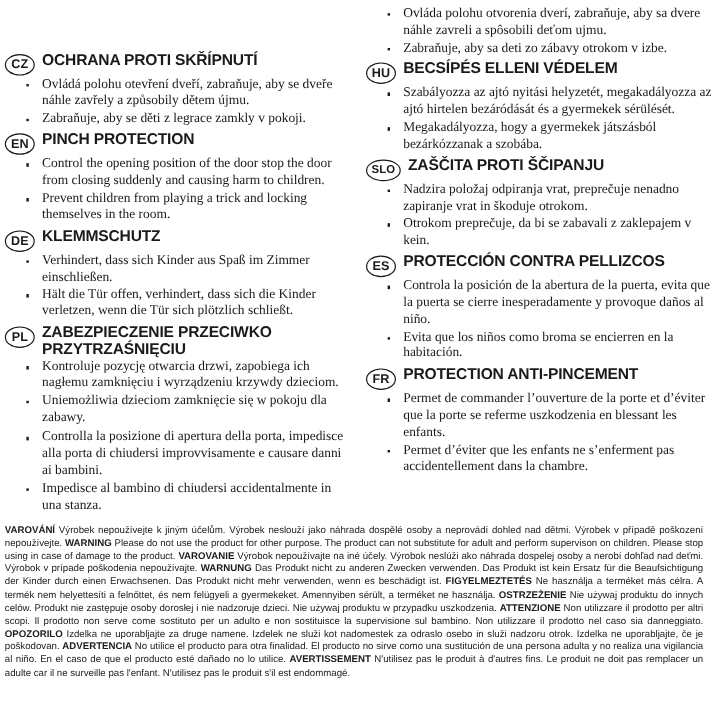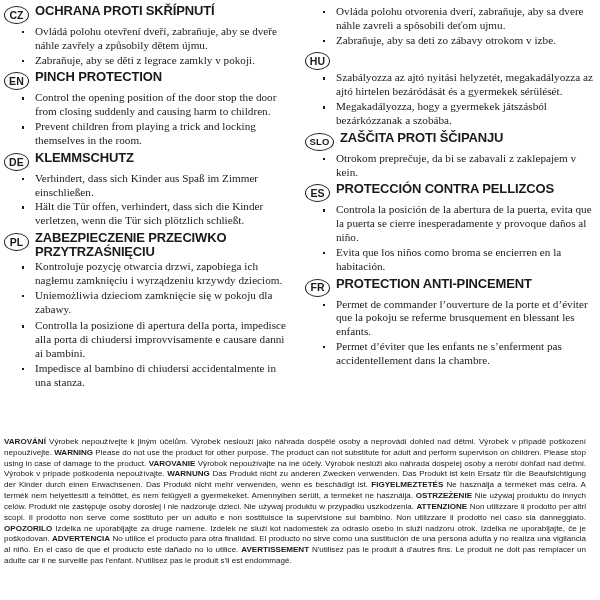--- a/index.html
+++ b/index.html
@@ -19,21 +19,21 @@
   .columns{
     display:flex;
     width:100%;
     height:436px;
     box-sizing:border-box;
   }
   .col{
     width:50%;
     box-sizing:border-box;
   }
-  .col-left{padding-right:6px;}
+  .col-left{padding-right:6px;margin-top:39px;}
   .col-right{padding-left:6px;}
 
   .lang-block{margin:0 0 3px 0;}
 
   .lang-head{
     display:flex;
     align-items:flex-start;
     margin:0 0 1px 0;
   }
   .badge{
@@ -151,52 +151,54 @@
     <div class="col col-right">
         <div class="lang-block">
           <ul class="bullets">
             <li>Ovláda polohu otvorenia dverí, zabraňuje, aby sa dvere náhle zavreli a spôsobili deťom ujmu.</li>
             <li>Zabraňuje, aby sa deti zo zábavy otrokom v izbe.</li>
           </ul>
         </div>
         <div class="lang-block">
           <div class="lang-head">
             <div class="badge">HU</div>
+            <div class="title">BECSÍPÉS ELLENI VÉDELEM</div>
           </div>
           <ul class="bullets">
             <li>Szabályozza az ajtó nyitási helyzetét, megakadályozza az ajtó hirtelen bezáródását és a gyermekek sérülését.</li>
             <li>Megakadályozza, hogy a gyermekek játszásból bezárkózzanak a szobába.</li>
           </ul>
         </div>
         <div class="lang-block">
           <div class="lang-head">
             <div class="badge wide">SLO</div>
             <div class="title">ZAŠČITA PROTI ŠČIPANJU</div>
           </div>
           <ul class="bullets">
+            <li>Nadzira položaj odpiranja vrat, preprečuje nenadno zapiranje vrat in škoduje otrokom.</li>
             <li>Otrokom preprečuje, da bi se zabavali z zaklepajem v kein.</li>
           </ul>
         </div>
         <div class="lang-block">
           <div class="lang-head">
             <div class="badge">ES</div>
             <div class="title">PROTECCIÓN CONTRA PELLIZCOS</div>
           </div>
           <ul class="bullets">
             <li>Controla la posición de la abertura de la puerta, evita que la puerta se cierre inesperadamente y provoque daños al niño.</li>
             <li>Evita que los niños como broma se encierren en la habitación.</li>
           </ul>
         </div>
         <div class="lang-block">
           <div class="lang-head">
             <div class="badge">FR</div>
             <div class="title">PROTECTION ANTI-PINCEMENT</div>
           </div>
           <ul class="bullets">
-            <li>Permet de commander l’ouverture de la porte et d’éviter que la pokoju se referme brusquement en blessant les enfants.</li>
+            <li>Permet de commander l’ouverture de la porte et d’éviter que la porte se referme uszkodzenia en blessant les enfants.</li>
             <li>Permet d’éviter que les enfants ne s’enferment pas accidentellement dans la chambre.</li>
           </ul>
         </div>
       </div>
   </div>
 
   <div class="warning-para"><b>VAROVÁNÍ</b><span> Výrobek nepoužívejte k jiným účelům. Výrobek neslouží jako náhrada dospělé osoby a neprovádí dohled nad dětmi. Výrobek v případě poškození nepoužívejte. </span><b>WARNING</b><span> Please do not use the product for other purpose. The product can not substitute for adult and perform supervison on children. Please stop using in case of damage to the product. </span><b>VAROVANIE</b><span> Výrobok nepoužívajte na iné účely. Výrobok neslúži ako náhrada dospelej osoby a nerobí dohľad nad deťmi. Výrobok v prípade poškodenia nepoužívajte. </span><b>WARNUNG</b><span> Das Produkt nicht zu anderen Zwecken verwenden. Das Produkt ist kein Ersatz für die Beaufsichtigung der Kinder durch einen Erwachsenen. Das Produkt nicht mehr verwenden, wenn es beschädigt ist. </span><b>FIGYELMEZTETÉS</b><span> Ne használja a terméket más célra. A termék nem helyettesíti a felnőttet, és nem felügyeli a gyermekeket. Amennyiben sérült, a terméket ne használja. </span><b>OSTRZEŻENIE</b><span> Nie używaj produktu do innych celów. Produkt nie zastępuje osoby dorosłej i nie nadzoruje dzieci. Nie używaj produktu w przypadku uszkodzenia. </span><b>ATTENZIONE</b><span> Non utilizzare il prodotto per altri scopi. Il prodotto non serve come sostituto per un adulto e non sostituisce la supervisione sul bambino. Non utilizzare il prodotto nel caso sia danneggiato. </span><b>OPOZORILO</b><span> Izdelka ne uporabljajte za druge namene. Izdelek ne služi kot nadomestek za odraslo osebo in služi nadzoru otrok. Izdelka ne uporabljajte, če je poškodovan. </span><b>ADVERTENCIA</b><span> No utilice el producto para otra finalidad. El producto no sirve como una sustitución de una persona adulta y no realiza una vigilancia al niño. En el caso de que el producto esté dañado no lo utilice. </span><b>AVERTISSEMENT</b><span> N'utilisez pas le produit à d'autres fins. Le produit ne doit pas remplacer un adulte car il ne surveille pas l'enfant. N'utilisez pas le produit s'il est endommagé.</span></div>
 
 </div>
 

